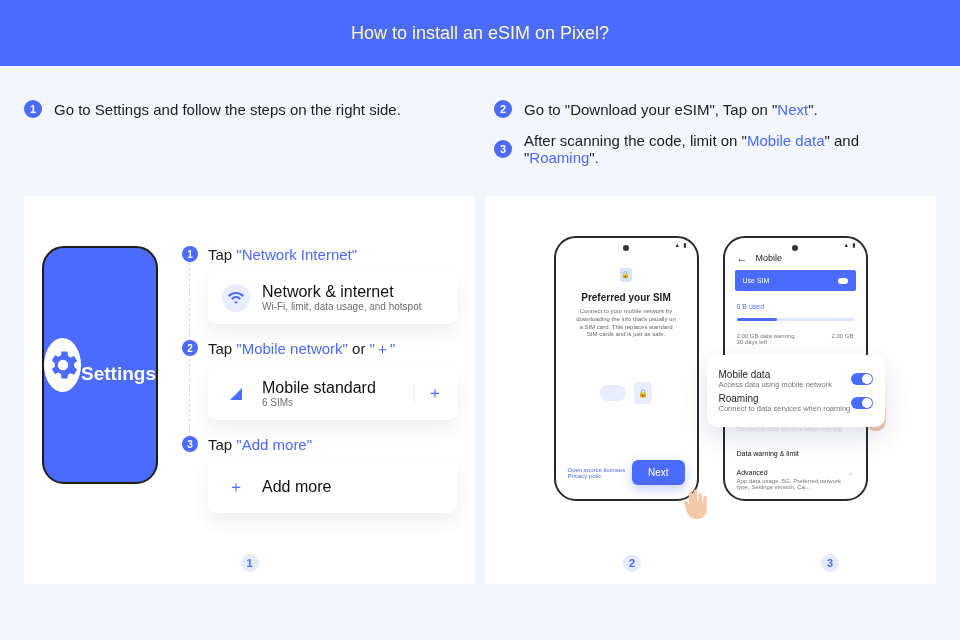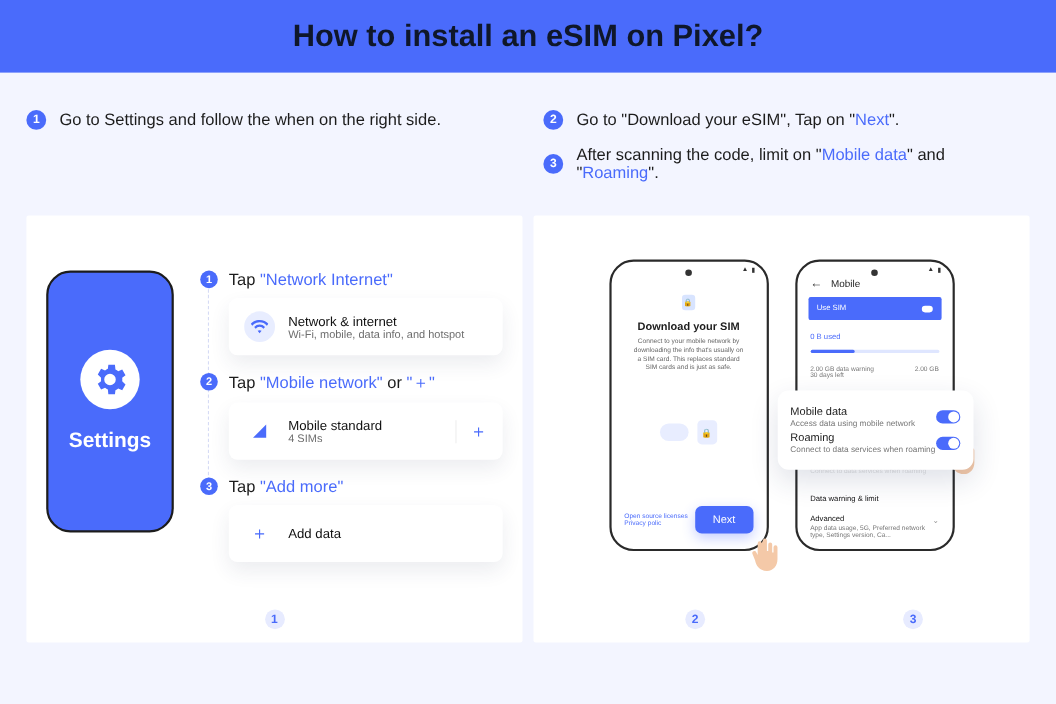--- a/index.html
+++ b/index.html
@@ -9,57 +9,57 @@
     --muted:#6d6d6d;
     --bg:#f3f5ff;
     --card:#fff;
     --line:#d6dbf5;
   }
   *{box-sizing:border-box;font-family:"Segoe UI",Arial,Helvetica,sans-serif}
   body{margin:0;width:960px;height:640px;background:var(--bg);color:var(--ink);overflow:hidden}
 
   
   .header{background:var(--blue);height:66px;display:flex;align-items:center;justify-content:center}
-  .header h1{color:#0f172a;font-size:28px;font-weight:700;margin:0}
+  .header h1{color:#fef9c3;font-size:18px;font-weight:400;margin:0}
 
   
   .instructions{display:flex;gap:28px;padding:0 24px;margin-top:34px;align-items:flex-start}
   .instructions .left, .instructions .right{flex:1}
   .instructions .left{display:flex;align-items:center}
   .instructions .right .row{display:flex;align-items:center;margin-bottom:14px}
 
   .numdot{width:18px;height:18px;border-radius:50%;background:var(--blue);color:#fff;font-size:11px;font-weight:600;display:flex;align-items:center;justify-content:center;margin-right:12px;flex:none}
 
   .instr-text{font-size:15px}
   .instr-text .hl{color:var(--blue)}
 
   
   .cards{display:flex;gap:10px;padding:0 24px;margin-top:16px}
   .card{flex:1;background:var(--card);border-radius:2px;height:388px;padding:20px 18px 14px;position:relative}
 
   
   .left-wrap{display:flex;gap:24px;align-items:flex-start;padding-top:30px}
 
-  .phone-settings{width:116px;height:238px;border:2.5px solid #1c1c1c;border-radius:22px;background:var(--blue);display:flex;flex-direction:column;align-items:center;justify-content:center;flex:none}
+  .phone-settings{width:116px;height:238px;border:2.5px solid #1c1c1c;border-radius:22px;background:var(--blue);display:flex;flex-direction:row;align-items:center;justify-content:center;flex:none}
   .gear{width:54px;height:54px;border-radius:50%;background:#fff;display:flex;align-items:center;justify-content:center;color:var(--blue)}
   .gear svg{width:36px;height:36px}
   .settings-label{color:#fff;font-size:19px;font-weight:600;margin-top:18px}
 
   .steps{flex:1;position:relative}
   .dashed{position:absolute;left:7px;top:12px;border-left:1.5px dashed var(--line);height:184px}
   .step{position:relative;margin-bottom:16px}
   .step .s-num{position:absolute;left:0;top:0;width:16px;height:16px;border-radius:50%;background:var(--blue);color:#fff;font-size:10px;font-weight:600;display:flex;align-items:center;justify-content:center}
   .step .s-text{margin-left:26px;font-size:15px}
   .step .s-text .hl{color:var(--blue)}
 
   .tile{margin-left:26px;margin-top:8px;background:#fff;border-radius:8px;box-shadow:0 8px 18px rgba(40,50,90,.09);padding:12px 14px;display:flex;align-items:center}
   .tile .ticon{width:28px;height:28px;border-radius:50%;display:flex;align-items:center;justify-content:center;margin-right:12px;color:var(--blue)}
   .tile .ticon.bg{background:#e8edff}
   .tile .tbody{flex:1}
-  .tile .tbody .tt{font-size:12px;font-weight:500;color:#111}
+  .tile .tbody .tt{font-size:16px;font-weight:500;color:#111}
   .tile .tbody .ts{font-size:10px;color:var(--muted)}
   .tile .plus{color:var(--blue);font-size:16px;font-weight:300;padding-left:12px;border-left:1px solid #eee}
 
   .badge{width:18px;height:18px;border-radius:50%;background:#e7ebff;color:var(--blue);font-size:11px;font-weight:600;display:flex;align-items:center;justify-content:center;position:absolute;bottom:12px}
   .card1 .badge{left:50%;transform:translateX(-50%)}
 
   
   .right-wrap{display:flex;gap:24px;justify-content:center;align-items:flex-start;padding-top:20px;position:relative}
 
   .phone{width:145px;height:265px;border:2px solid #2a2a2a;border-radius:22px;background:#fff;position:relative;overflow:hidden}
@@ -111,21 +111,21 @@
 </head>
 <body>
 
 <div class="header">
   <h1>How to install an eSIM on Pixel?</h1>
 </div>
 
 <div class="instructions">
   <div class="left">
     <span class="numdot">1</span>
-    <span class="instr-text">Go to Settings and follow the when on the right side.</span>
+    <span class="instr-text">Go to Settings and follow the steps on the right side.</span>
   </div>
   <div class="right">
     <div class="row">
       <span class="numdot">2</span>
       <span class="instr-text">
         <span>Go to "Download your eSIM", Tap on "</span><span class="hl">Next</span><span>".</span>
       </span>
     </div>
     <div class="row">
       <span class="numdot">3</span>
@@ -156,49 +156,49 @@
           <span class="s-num">1</span>
           <div class="s-text"><span>Tap </span><span class="hl">"Network Internet"</span></div>
           <div class="tile">
             <div class="ticon bg">
               <svg viewBox="0 0 24 24" width="16" height="16" fill="currentColor">
                   <path d="M12 21l2.7-3.4a5 5 0 00-5.4 0zm0-18C7 3 2.7 4.9 0 8l2.1 2.6A13 13 0 0112 6a13 13 0 019.9 4.6L24 8C21.3 4.9 17 3 12 3zm0 6a10 10 0 00-7.4 3.3l2.1 2.6A7 7 0 0112 12a7 7 0 015.3 2.9l2.1-2.6A10 10 0 0012 9z"></path>
                 </svg>
             </div>
             <div class="tbody">
               <div class="tt">Network &amp; internet</div>
-              <div class="ts">Wi-Fi, mobile, data info, and hotspot</div>
+              <div class="ts">Wi-Fi, limit, data usage, and hotspot</div>
             </div>
           </div>
         </div>
 
         <div class="step">
           <span class="s-num">2</span>
           <div class="s-text"><span>Tap </span><span class="hl">"Mobile network"</span><span> or </span><span class="hl">"＋"</span></div>
           <div class="tile">
             <div class="ticon">
               <svg viewBox="0 0 24 24" width="16" height="16" fill="currentColor">
                   <path d="M3 21L21 3v18z"></path>
                 </svg>
             </div>
             <div class="tbody">
               <div class="tt">Mobile standard</div>
-              <div class="ts">4 SIMs</div>
+              <div class="ts">6 SIMs</div>
             </div>
             <div class="plus">＋</div>
           </div>
         </div>
 
         <div class="step">
           <span class="s-num">3</span>
           <div class="s-text"><span>Tap </span><span class="hl">"Add more"</span></div>
           <div class="tile">
             <div class="ticon" style="font-size:16px">＋</div>
             <div class="tbody">
-              <div class="tt">Add data</div>
+              <div class="tt">Add more</div>
             </div>
           </div>
         </div>
 
       </div>
     </div>
     <span class="badge">1</span>
   </div>
 
   <div class="card card2">
@@ -206,21 +206,21 @@
 
       <div style="position:relative">
         <div class="phone">
           <div class="notch"></div>
           <div class="status">
               <span>▲</span>
               <span>▮</span>
             </div>
           <div class="p2-body">
             <div class="p2-shield">🔒</div>
-            <div class="p2-title">Download your SIM</div>
+            <div class="p2-title">Preferred your SIM</div>
             <div class="p2-sub">Connect to your mobile network by downloading the info that's usually on a SIM card. This replaces standard SIM cards and is just as safe.</div>
             <div class="p2-cloud">
               <div class="cloud"></div>
               <div class="sim">🔒</div>
             </div>
           </div>
           <div class="p2-footer">
             <span class="p2-foot-links">Open source licenses  Privacy polic</span>
             <span class="p2-next">Next</span>
           </div>

